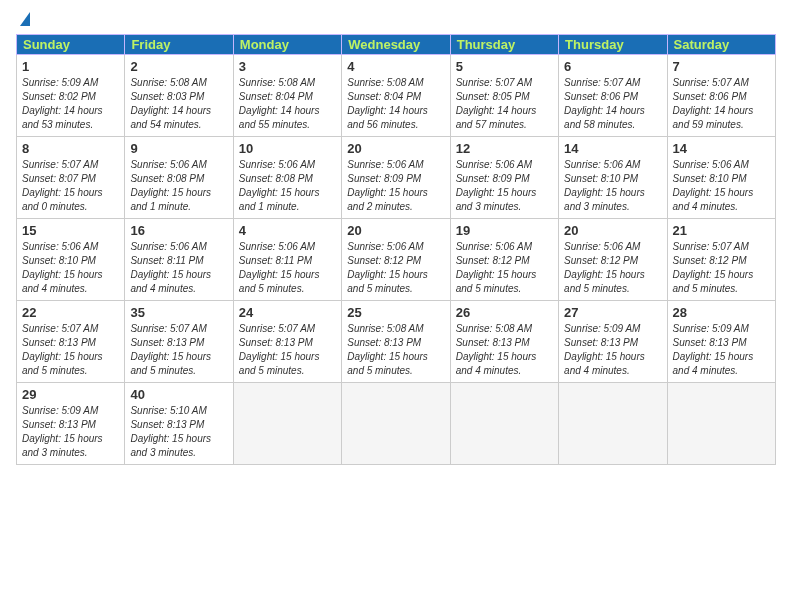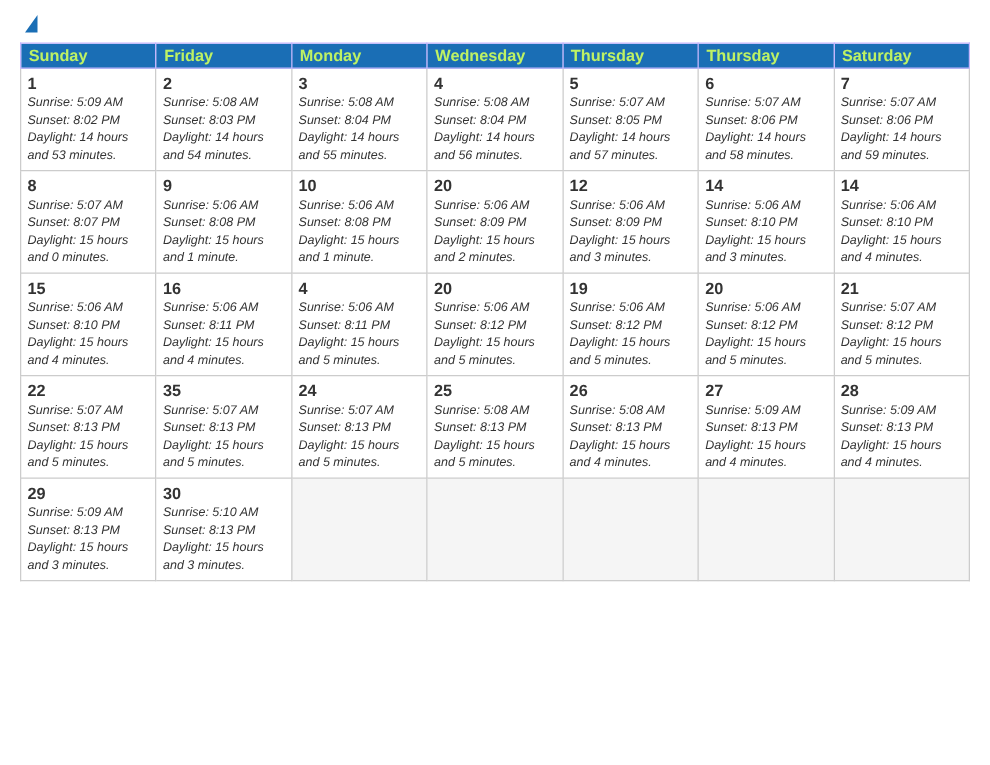--- a/index.html
+++ b/index.html
@@ -334,21 +334,21 @@
       </tr>
       <tr>
         <td>
           <span class="day-num">29</span>
           <div class="day-info" style="white-space: pre-line;">Sunrise: 5:09 AM
 Sunset: 8:13 PM
 Daylight: 15 hours
 and 3 minutes.</div>
         </td>
         <td>
-          <span class="day-num">30</span>
+          <span class="day-num">40</span>
           <div class="day-info" style="white-space: pre-line;">Sunrise: 5:10 AM
 Sunset: 8:13 PM
 Daylight: 15 hours
 and 3 minutes.</div>
         </td>
         <td class="empty"></td>
         <td class="empty"></td>
         <td class="empty"></td>
         <td class="empty"></td>
         <td class="empty"></td>

